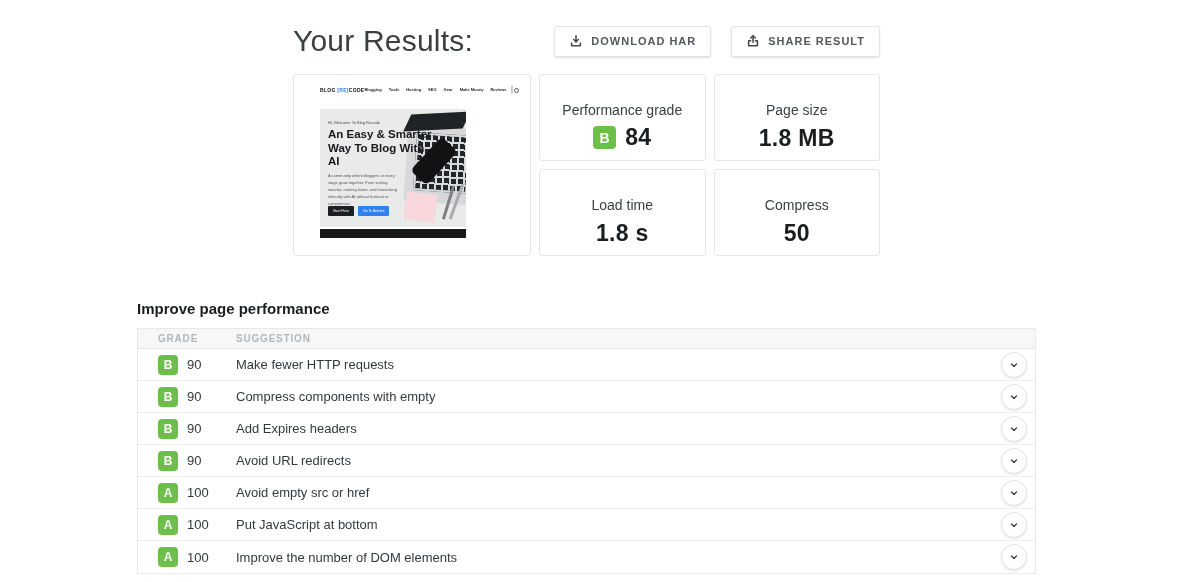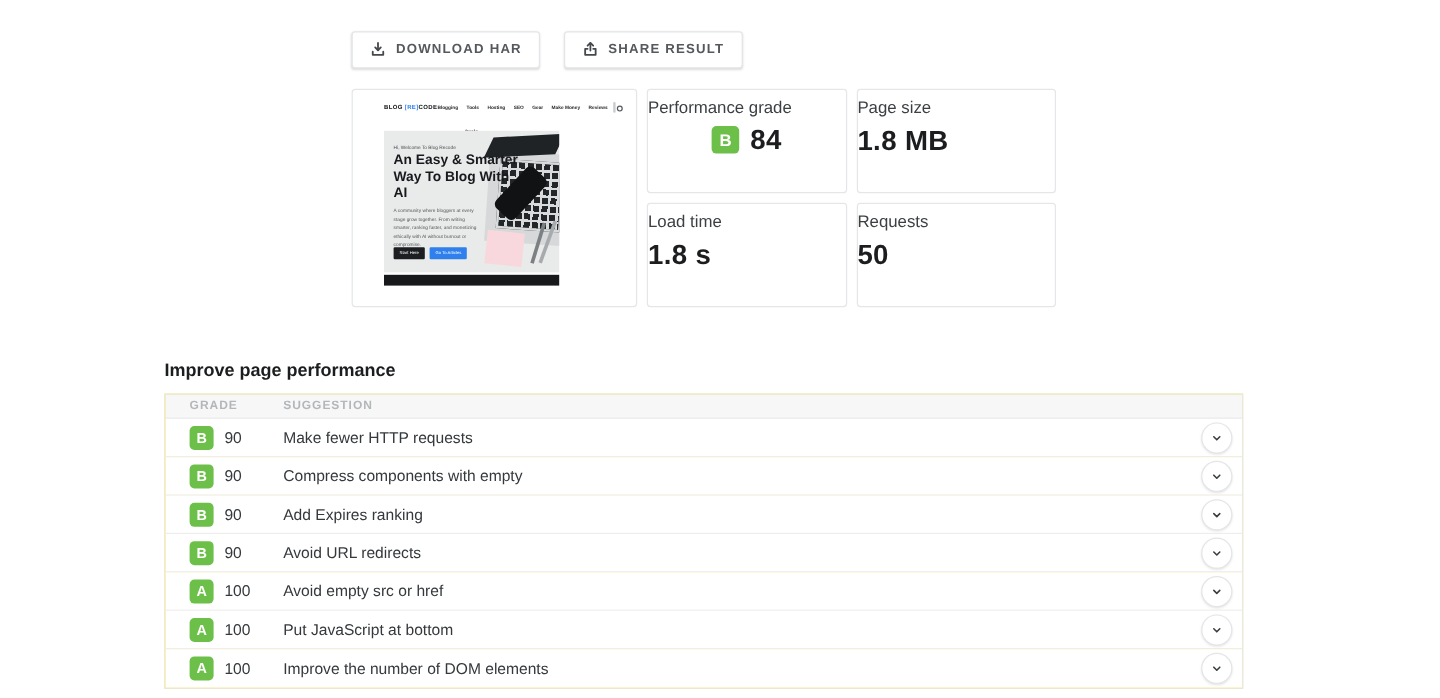--- a/index.html
+++ b/index.html
@@ -17,21 +17,21 @@
          background:#fff; border:1px solid #e3e5e8; border-radius:3px;
          box-shadow:0 1px 2px rgba(0,0,0,.14); font-family:inherit;
          font-size:11px; font-weight:700; letter-spacing:1px; color:#55585c; cursor:pointer; white-space:nowrap; }
   .btn svg { flex:0 0 auto; }
 
   
   .results-grid { display:flex; gap:8px; margin-top:16px; }
   .thumbnail-card { width:238px; height:182px; background:#fff; border:1px solid #e4e6e8;
                     border-radius:3px; padding:10px 26px; overflow:hidden; }
   .metrics-grid { flex:1; display:grid; grid-template-columns:1fr 1fr; grid-template-rows:1fr 1fr; gap:8px; }
-  .metric-card { background:#fff; border:1px solid #e4e6e8; border-radius:3px; text-align:left; padding-top:6px; }
+  .metric-card { background:#fff; border:1px solid #e4e6e8; border-radius:3px; text-align:center; padding-top:27px; }
   .metric-label { font-size:14px; color:#3c4043; }
   .metric-value { margin-top:7px; font-size:23px; font-weight:700; color:#1b1d1f; letter-spacing:.3px; }
   .grade-line { display:flex; justify-content:center; align-items:center; gap:9px; margin-top:6px; }
   .grade-badge-lg { width:23px; height:23px; border-radius:4px; background:#6cc04a; color:#fff;
                     font-size:14px; font-weight:700; display:flex; align-items:center; justify-content:center; }
 
   
   .mini { width:146px; height:160px; }
   .mini-header { height:22px; }
   .mini-row1 { display:flex; align-items:center; }
@@ -87,20 +87,21 @@
           display:flex; align-items:center; justify-content:center; padding:0; flex:0 0 auto; }
 </style>
 </head>
 <body>
 
 <div class="page">
   <div class="container">
 
     <div class="results-block">
       <div class="results-header">
+        <div class="page-title">Your Results:</div>
         <div class="header-buttons">
           <button class="btn">
             <span style="display:flex;">
               <svg width="14" height="14" viewBox="0 0 24 24" fill="none" stroke="#45484c" stroke-width="2.6" stroke-linecap="round" stroke-linejoin="round">
                 <path d="M12 3v10"></path>
                   <path d="M8 9.5l4 4 4-4"></path>
                   <path d="M4.5 15.5v4.5h15v-4.5"></path>
               </svg>
             </span>
             <span>DOWNLOAD HAR</span>
@@ -168,21 +169,21 @@
           </div>
           <div class="metric-card">
             <div class="metric-label">Page size</div>
             <div class="metric-value">1.8 MB</div>
           </div>
           <div class="metric-card">
             <div class="metric-label">Load time</div>
             <div class="metric-value">1.8 s</div>
           </div>
           <div class="metric-card">
-            <div class="metric-label">Requests</div>
+            <div class="metric-label">Compress</div>
             <div class="metric-value">50</div>
           </div>
         </div>
       </div>
     </div>
 
     <div class="improve-section">
       <div class="improve-heading">Improve page performance</div>
       <div class="stable">
         <div class="thead">
@@ -212,21 +213,21 @@
         <svg width="12" height="12" viewBox="0 0 24 24" fill="none" stroke="#3a3e41" stroke-width="2.6" stroke-linecap="round" stroke-linejoin="round">
           <path d="M7 10l5 5 5-5"></path>
         </svg>
       </span>
     </button>
   </div>
 
   <div class="trow">
     <span class="badge" style="background: rgb(108, 192, 74);">B</span>
     <span class="score">90</span>
-    <span class="sugg">Add Expires ranking</span>
+    <span class="sugg">Add Expires headers</span>
     <button class="chev">
       <span style="display:flex;">
         <svg width="12" height="12" viewBox="0 0 24 24" fill="none" stroke="#3a3e41" stroke-width="2.6" stroke-linecap="round" stroke-linejoin="round">
           <path d="M7 10l5 5 5-5"></path>
         </svg>
       </span>
     </button>
   </div>
 
   <div class="trow">

